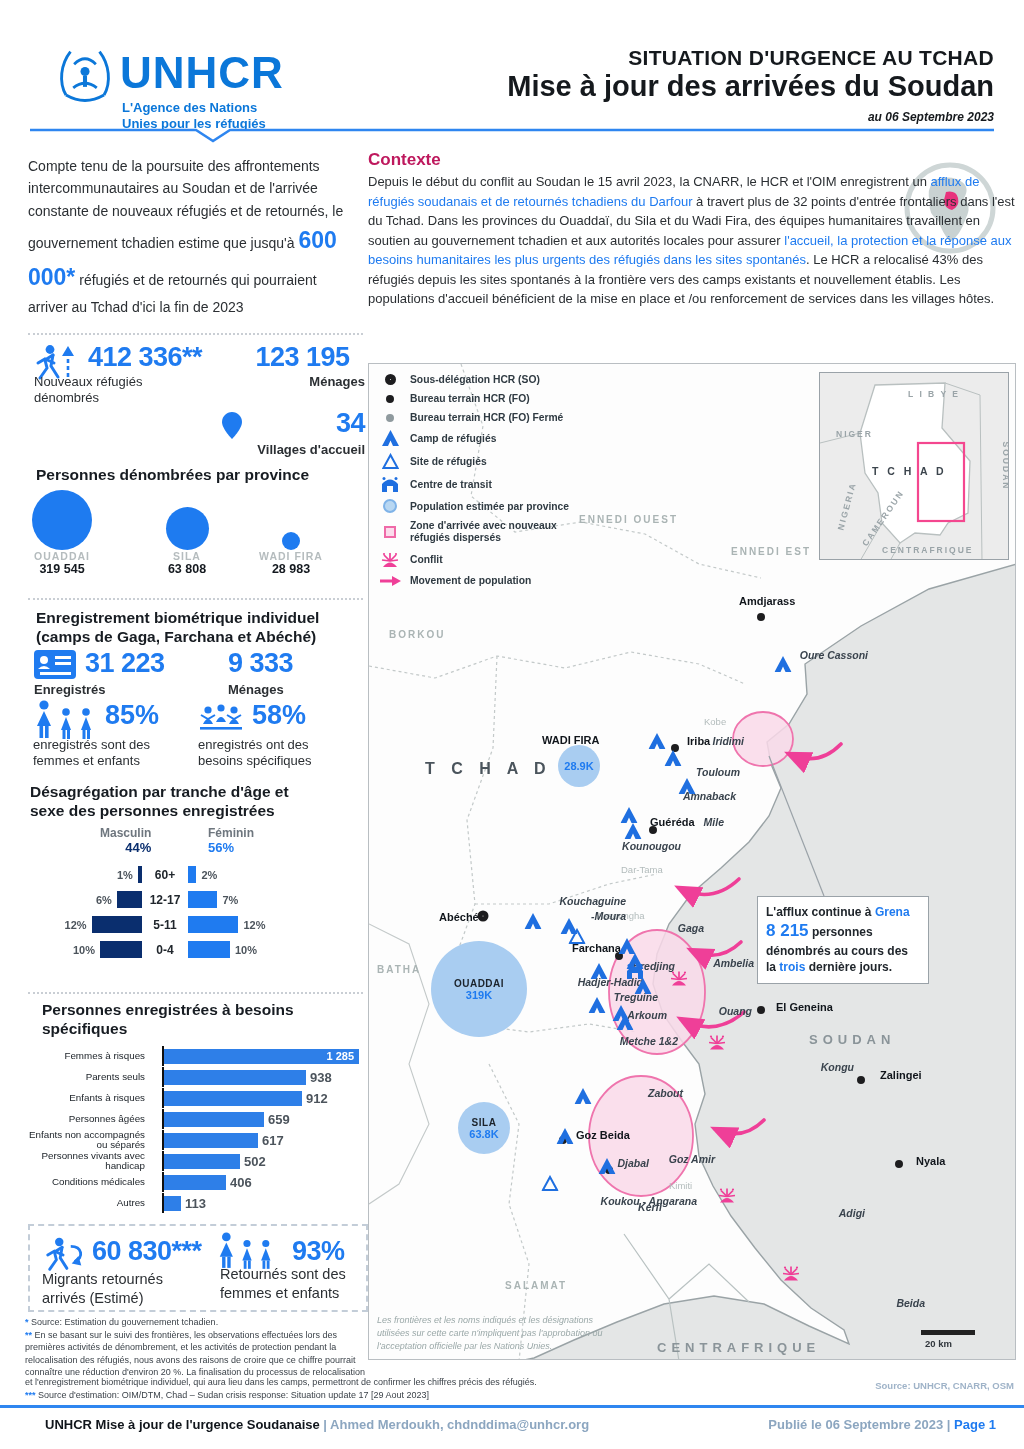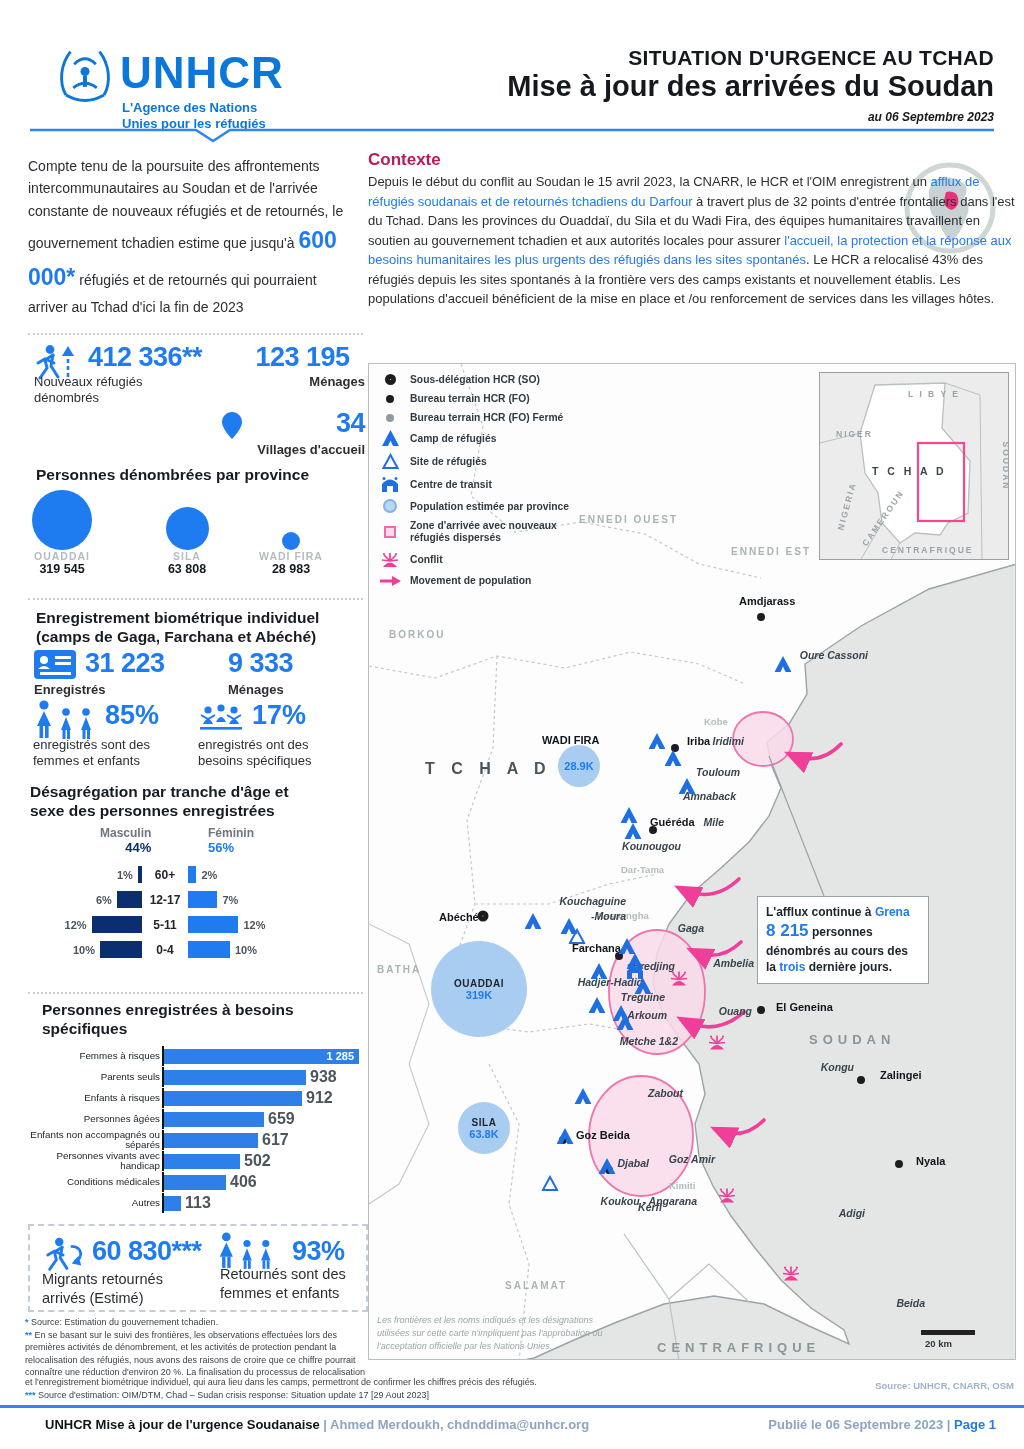--- a/index.html
+++ b/index.html
@@ -35,44 +35,44 @@
   .pyr-pct-f{font-size:13px;font-weight:800;color:var(--accent);}
   .prow{display:flex;align-items:center;height:25px;}
   .pl{width:117px;display:flex;justify-content:flex-end;align-items:center;gap:5px;}
   .pr{width:150px;display:flex;justify-content:flex-start;align-items:center;gap:5px;}
   .page{width:46px;text-align:center;font-size:12px;font-weight:600;color:#20262c;}
   .pbar-m{height:17px;background:var(--navy);}
   .pbar-f{height:17px;background:var(--accent);}
   .pv{font-size:11px;color:#4c545c;font-weight:600;}
   
   .nrow{display:flex;align-items:center;height:20px;margin-bottom:1px;}
-  .nlab{width:137px;text-align:right;font-size:9.8px;line-height:1;color:#20262c;padding-right:2px;}
+  .nlab{width:137px;text-align:right;font-size:9.8px;line-height:1;color:#20262c;padding-right:17px;}
   .naxis{width:2px;align-self:stretch;background:#111;}
   .nbar{height:15px;background:#2e7fe8;position:relative;}
-  .nval{font-size:16px;font-weight:600;color:#4c545c;margin-left:4px;}
+  .nval{font-size:13px;font-weight:600;color:#4c545c;margin-left:4px;}
   .nval-in{position:absolute;right:5px;top:1px;font-size:11px;font-weight:600;color:#fff;}
   
   .ret-box{left:28px;top:1224px;width:340px;height:88px;border:2px dashed #c3cdd8;background:#fff;}
   .ret-lab{font-size:14.5px;color:var(--ink);font-weight:500;line-height:1.3;}
   
   .fns{font-size:9px;line-height:1.4;color:#3c434a;}
   .fns .accent{font-weight:700;}
   
   .ctx-title{left:368px;top:150px;font-size:17px;font-weight:800;color:#be185d;}
   .ctx-body{left:368px;top:172px;width:648px;font-size:13px;line-height:1.5;color:var(--ink);}
   .ctx-body .accent{color:var(--accent);}
   .globe{right:28px;top:162px;}
   
   .map{left:368px;top:363px;width:648px;height:997px;border:1px solid #b9bec2;background:#fdfdfd;overflow:hidden;}
   .map svg.base{position:absolute;left:0;top:0;}
   .mlab{position:absolute;white-space:nowrap;}
   .mlab.prov{font-size:10px;letter-spacing:2px;color:#aab4b4;font-weight:700;}
   .mlab.ctry{font-size:16px;letter-spacing:6px;color:#4a545c;font-weight:700;}
   .mlab.ctry2{font-size:13px;letter-spacing:5px;color:#8a9499;font-weight:600;}
-  .mlab.area{font-size:9.5px;color:#b3bcbc;font-weight:700;}
+  .mlab.area{font-size:9.5px;color:#b3bcbc;font-weight:400;}
   .mlab.pl{font-size:10.5px;color:#39434d;font-weight:600;font-style:italic;}
   .mlab.plb{font-size:11px;color:#10151b;font-weight:800;}
   .mk{position:absolute;transform:translate(-50%,-50%);line-height:0;}
   .ring{display:inline-block;border-radius:50%;background:#fff;}
   .ring.so{width:11px;height:11px;border:5.5px solid #1d1d1f;}
   .ring.fo{width:8px;height:8px;border:4.5px solid #1d1d1f;}
   .ring.foc{width:8px;height:8px;border:4.5px solid #8f9a9e;}
   .popic{display:inline-block;width:14px;height:14px;border-radius:50%;background:#b8d7f2;border:2px solid #7fb3e8;}
   .zoneic{display:inline-block;width:12px;height:12px;background:#fbdcec;border:2px solid #ef6aa8;}
   .bub{position:absolute;border-radius:50%;background:#a9cdf1;display:flex;flex-direction:column;align-items:center;justify-content:center;transform:translate(-50%,-50%);}
@@ -233,21 +233,21 @@
         <circle cx="36" cy="8" r="3.6"></circle>
     <path d="M5 22 Q10 12 15 22 Z"></path>
         <path d="M18 20 Q23 10 28 20 Z"></path>
         <path d="M31 22 Q36 12 41 22 Z"></path>
     <path d="M3 13 L10 17 L17 13" stroke="#1f7bf0" stroke-width="2" fill="none"></path>
         <path d="M29 13 L36 17 L43 13" stroke="#1f7bf0" stroke-width="2" fill="none"></path>
     <rect x="2" y="25" width="42" height="2.6"></rect>
       </g>
   </svg>
 </div>
-<div class="abs" style="left:252px;top:700px;font-size:27px;font-weight:700;color:var(--accent)">17%</div>
+<div class="abs" style="left:252px;top:700px;font-size:27px;font-weight:700;color:var(--accent)">58%</div>
 <div class="abs stat-lab" style="left:198px;top:737px">
   <span>enregistrés ont des</span><br><span>besoins spécifiques</span>
 </div>
 
 <div class="abs sec-title" style="left:30px;top:782px">
   <span>Désagrégation par tranche d'âge et</span><br><span>sexe des personnes enregistrées</span>
 </div>
 <div class="abs" style="left:100px;top:826px">
   <div class="pyr-head">Masculin</div>
   <div class="pyr-pct-m" style="text-align:right">44%</div>
@@ -564,21 +564,21 @@
       <div class="mlab pl" style="left: 195px; top: 476px;">Kounougou</div>
       <div class="mlab plb" style="left: 70px; top: 547px;">Abéché</div>
       <div class="mlab pl" style="left: 140px; top: 531px;">Kouchaguine</div>
       <div class="mlab pl" style="left: 140px; top: 546px;">-Moura</div>
       <div class="mlab pl" style="left: 218px; top: 558px;">Gaga</div>
       <div class="mlab plb" style="left: 203px; top: 578px;">Farchana</div>
       <div class="mlab pl" style="left: 268px; top: 593px;">Ambelia</div>
       <div class="mlab pl" style="left: 312px; top: 601px;">Tandulti</div>
       <div class="mlab pl" style="left: 189px; top: 596px;">Bredjing</div>
       <div class="mlab pl" style="left: 157px; top: 612px;">Hadjer-Hadid</div>
-      <div class="mlab pl" style="left: 179px; top: 627px;">Treguine</div>
+      <div class="mlab pl" style="left: 172px; top: 627px;">Treguine</div>
       <div class="mlab pl" style="left: 181px; top: 645px;">Arkoum</div>
       <div class="mlab pl" style="left: 266px; top: 641px;">Ouang</div>
       <div class="mlab pl" style="left: 192px; top: 671px;">Metche 1&amp;2</div>
       <div class="mlab plb" style="left: 407px; top: 637px;">El Geneina</div>
       <div class="mlab pl" style="left: 368px; top: 697px;">Kongu</div>
       <div class="mlab plb" style="left: 511px; top: 705px;">Zalingei</div>
       <div class="mlab plb" style="left: 547px; top: 791px;">Nyala</div>
       <div class="mlab pl" style="left: 197px; top: 723px;">Zabout</div>
       <div class="mlab plb" style="left: 207px; top: 765px;">Goz Beida</div>
       <div class="mlab pl" style="left: 163px; top: 793px;">Djabal</div>

